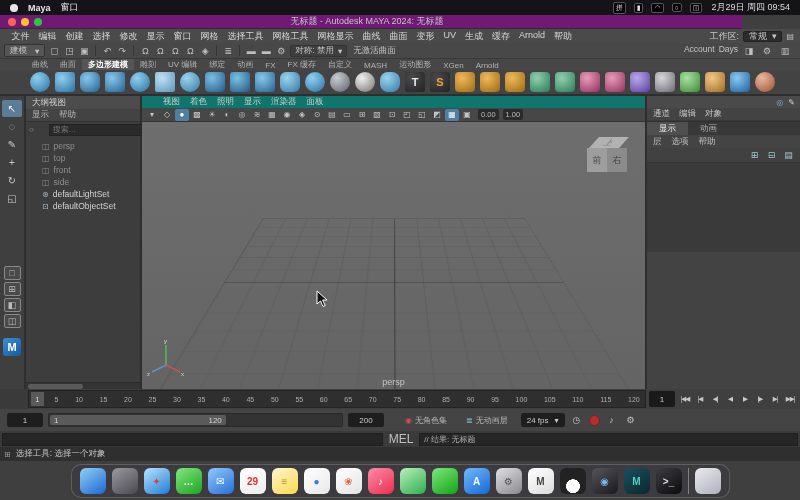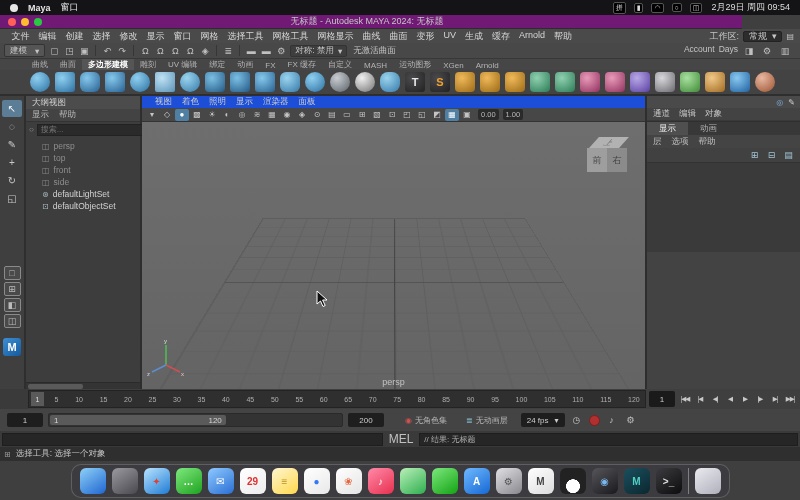--- a/index.html
+++ b/index.html
@@ -72,31 +72,31 @@
                font-size:9px; display:flex; align-items:center; justify-content:center; background:#4a4a4a; }
   .mtk { margin-top:10px; width:18px; height:18px; border-radius:3px; background:linear-gradient(140deg,#3d8fd4,#155a9e);
          color:#fff; font-size:11px; font-weight:bold; display:flex; align-items:center; justify-content:center; }
 
   .outliner { width:116px; background:#3d3d3d; border-right:2px solid #2e2e2e; display:flex; flex-direction:column; }
   .panel-title { height:13px; background:#4c4c4c; color:#cfcfcf; font-size:8.5px; display:flex; align-items:center; padding-left:6px; }
   .panel-menus { height:13px; background:#434343; color:#b8b8b8; font-size:8.5px; display:flex; gap:10px;
                  align-items:center; padding-left:6px; border-bottom:1px solid #333; }
   .search-row { height:15px; display:flex; align-items:center; gap:3px; padding:1px 3px; background:#3d3d3d; }
   .search-ic { color:#999; font-size:8px; }
-  .search-input { flex:1; background:#2a2a2a; border:1px solid #222; color:#aaa; font-size:8px; height:12px; padding:0 3px; outline:none; }
+  .search-input { flex:1; background:#2a2a2a; border:1px solid #222; color:#aaa; font-size:8px; height:12px; padding:0 3px; outline:none;margin-left:12px; }
   .otree { flex:1; padding-top:3px; font-size:8.5px; }
   .oitem { height:12px; display:flex; align-items:center; gap:4px; padding-left:16px; color:#d2d2d2; }
   .oitem .oicon { font-size:8px; color:#a8b8bc; }
   .oitem.dim { color:#8e8e8e; } .oitem.dim .oicon { color:#888; }
   .o-scroll { height:7px; background:#343434; border-top:1px solid #2b2b2b; position:relative; }
   .o-thumb { position:absolute; left:2px; top:1px; height:5px; width:55px; background:#5a5a5a; border-radius:2px; }
 
   .viewport { flex:1; position:relative; background:#6a6a6a; border-right:2px solid #2e2e2e;
               display:flex; flex-direction:column; overflow:hidden; }
-  .vmenus { height:12px; background:#1d4ed8; display:flex; align-items:center; font-size:8.5px; color:#cccccc; padding-left:8px; }
+  .vmenus { height:12px; background:#0f766e; display:flex; align-items:center; font-size:8.5px; color:#cccccc; padding-left:16px; }
   .vmenu { padding:0 5px; }
   .vtoolbar { height:14px; background:#474747; display:flex; align-items:center; gap:1px; padding:0 3px;
               border-bottom:1px solid #333; }
   .vicon { width:14px; height:12px; display:flex; align-items:center; justify-content:center; font-size:8px;
            color:#c4c4c4; border-radius:2px; flex:0 0 auto; }
   .vicon.active { background:#4f7fa3; color:#fff; }
   .vfield { background:#2a2a2a; color:#bbb; font-size:7.5px; padding:0 3px; height:11px; line-height:11px;
             border-radius:2px; margin-left:3px; }
   .vcanvas { flex:1; position:relative; overflow:hidden; background:linear-gradient(#6e6e6e,#646464); }
   .gridwrap { position:absolute; inset:0; perspective:520px; overflow:hidden; }

